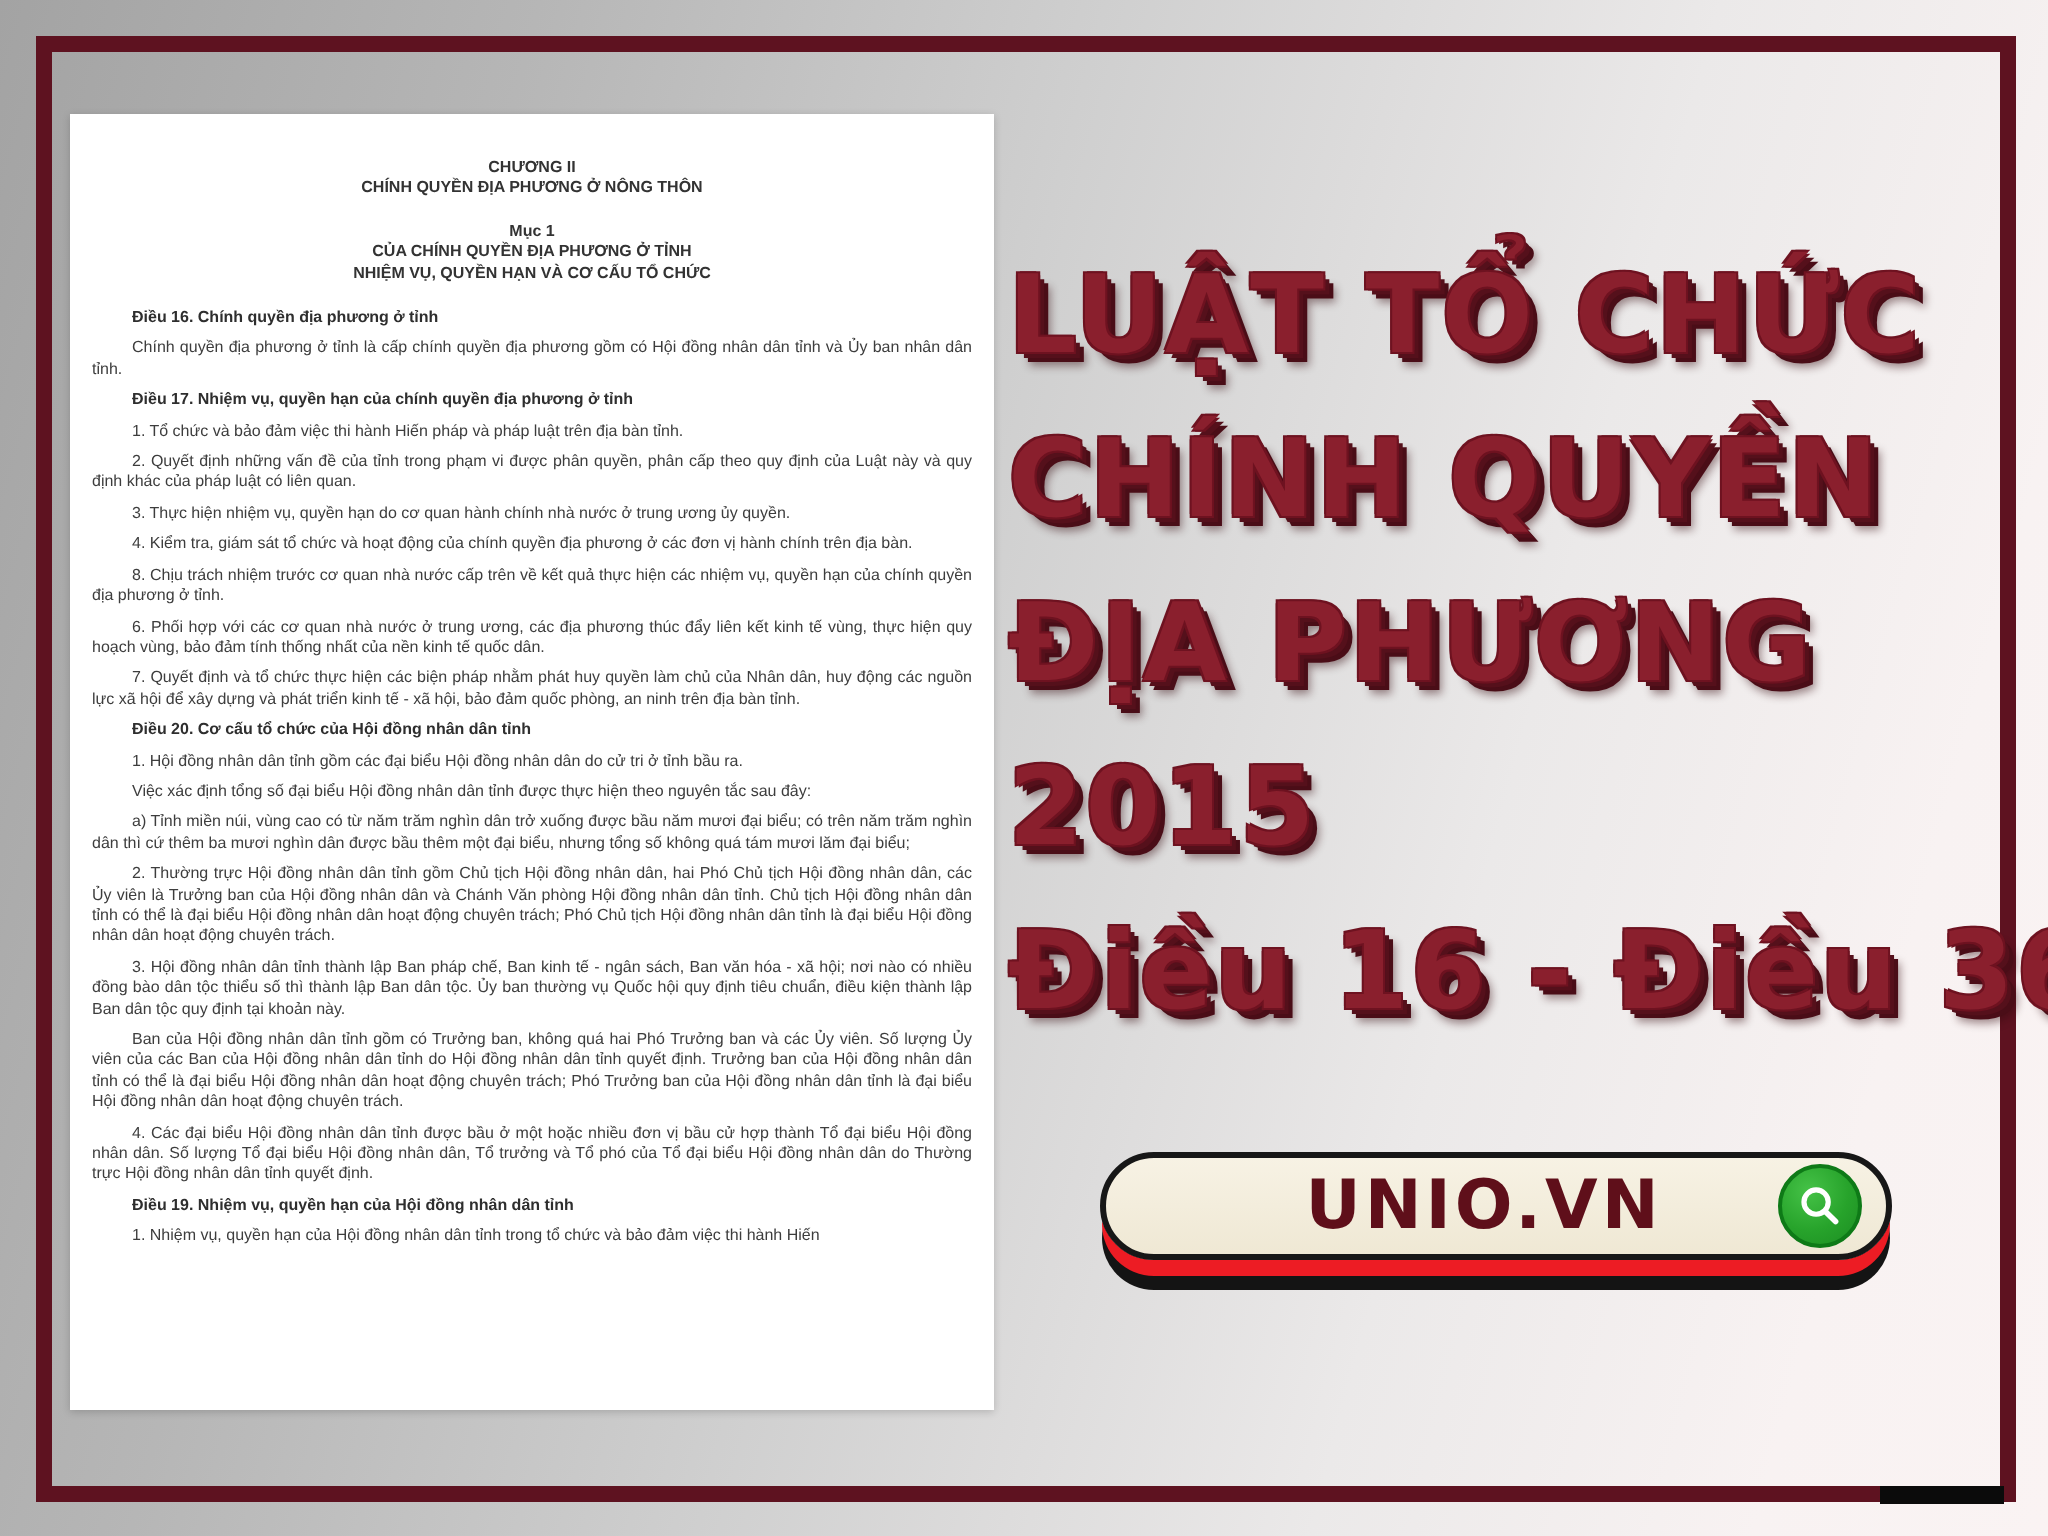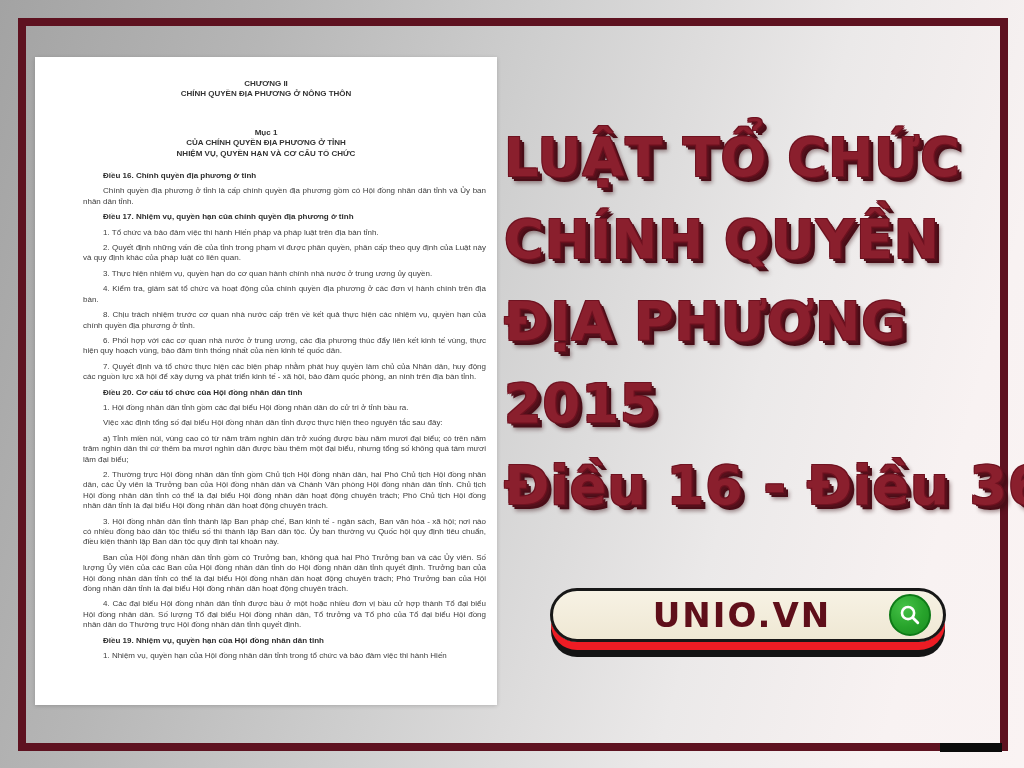--- a/index.html
+++ b/index.html
@@ -30,22 +30,22 @@
     width: 462px; height: 648px;
     background: #ffffff;
     box-shadow: 0 1px 4px rgba(0,0,0,.18);
     box-sizing: border-box;
     padding: 22px 11px 10px 11px;
     overflow: hidden;
     color: #3b3b3b;
     font-size: 8px; line-height: 10.4px;
   }
   .doc-header p { margin: 0; text-align: center; font-weight: bold; color: #333; }
-  .doc-header .gap { margin-top: 28px; }
-  .doc-body { margin-top: 12px; margin-left: 37px; }
+  .doc-header .gap { margin-top: 11px; }
+  .doc-body { margin-top: 12px; }
   .doc-body p.para {
     margin: 0 0 5px 0;
     text-align: justify;
     text-indent: 20px;
     color: #3d3d3d;
   }
   .doc-body p.heading { font-weight: bold; color: #2e2e2e; text-align: left; }
 
   
   .title-block {
@@ -63,21 +63,21 @@
     text-shadow:
       -1px -1px 0 #6e1220, 1px -1px 0 #6e1220,
       -1px 1px 0 #6e1220, 1px 1px 0 #6e1220,
       3px 3px 0 #55101b,
       5px 5px 0 #4a0d17,
       6px 7px 4px rgba(50, 8, 14, .45);
   }
 
   
   .brand-button {
-    position: absolute; left: 550px; top: 588px;
+    position: absolute; left: 550px; top: 576px;
     width: 396px; height: 54px;
     background: linear-gradient(180deg, #f7f2e4 0%, #efe8d4 100%);
     border: 3px solid #171717;
     border-radius: 30px;
     box-sizing: border-box;
     display: flex; align-items: center; justify-content: center;
     box-shadow: 0 9px 0 -1px #ed1c24, 0 16px 0 -1px #141414;
     cursor: pointer;
     text-decoration: none;
   }

